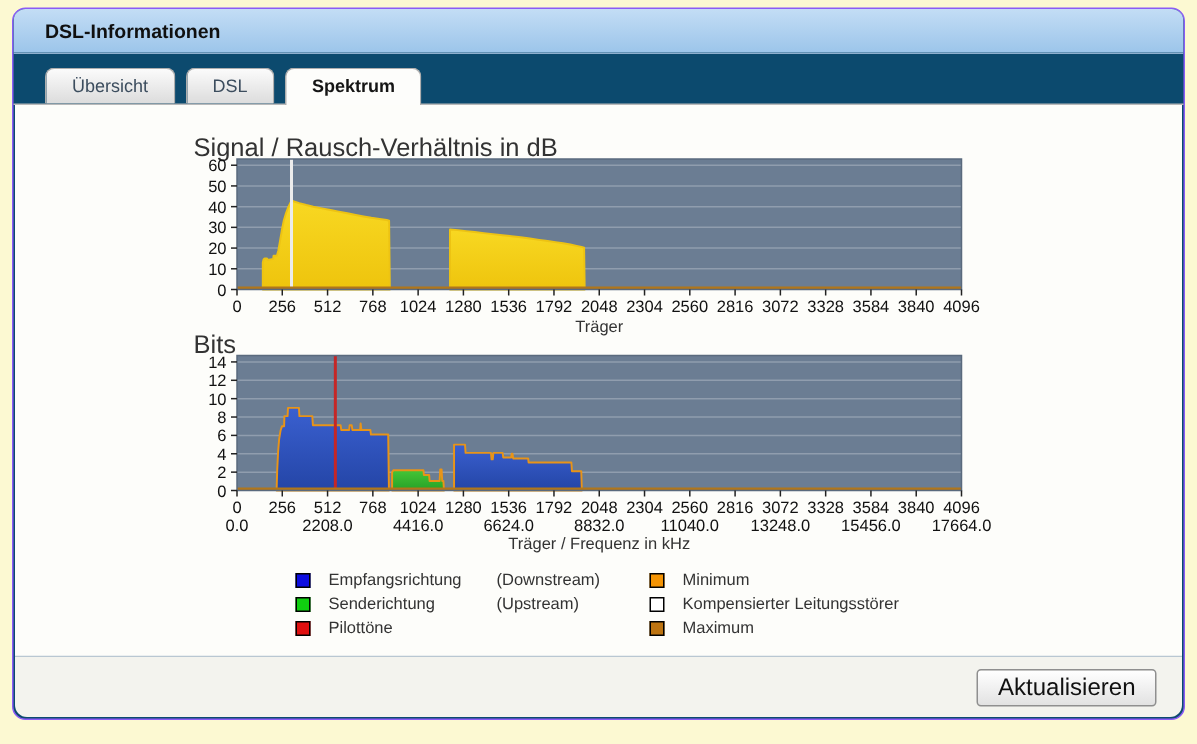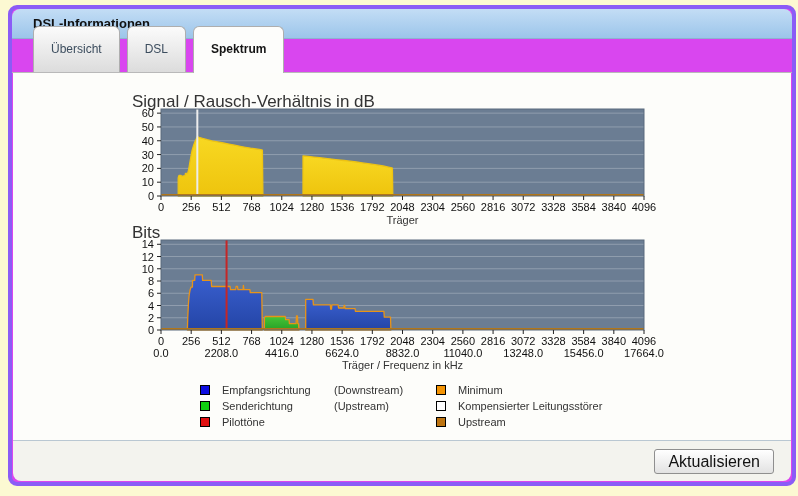--- a/index.html
+++ b/index.html
@@ -4,40 +4,40 @@
 <style>
   html,body{margin:0;padding:0;}
   body{
     width:798px;height:496px;position:relative;
     background:#fcf9d2;
     font-family:"Liberation Sans", sans-serif;
     overflow:hidden;
   }
   .panel{
     position:absolute;left:8px;top:5px;width:780px;height:473px;
-    background:#d946ef;
-    border:4px solid #8b5cf6;border-radius:9px;
+    background:#0c4a6e;
+    border:1px solid #8b5cf6;border-radius:9px;
   }
   .panel-header{
     height:29px;line-height:29px;
     border-radius:8px 8px 0 0;
     background:linear-gradient(#c3ddf5,#9cc5ea);
     border-bottom:1px solid #8fb0cf;
     padding-left:21px;
     font-weight:bold;font-size:13px;color:#101010;
   }
   .tab-bar{
     position:absolute;top:39px;left:0;right:0;height:25px;
     border-bottom:1px solid #b9b9b9;
     padding-left:21px;
     display:flex;gap:7px;align-items:flex-end;
     box-sizing:border-box;
   }
   .tab{
-    height:23px;line-height:23px;padding:11px 17px;
+    height:23px;line-height:23px;padding:0 17px;
     border:1px solid #aeaeae;border-bottom:none;
     border-radius:6px 6px 0 0;
     background:linear-gradient(#fbfbfb,#dcdcdc);
     font-size:12px;color:#3c4d5e;
     cursor:pointer;white-space:nowrap;
   }
   .tab.active{
     background:#fdfdfb;
     font-weight:bold;color:#151515;
     height:24px;margin-bottom:-1px;margin-top:30px;
@@ -273,21 +273,21 @@
         <span class="lg-swatch" style="background: rgb(16, 208, 16);"></span>
         <span class="lg-label">Senderichtung</span>
         <span class="lg-sub">(Upstream)</span>
         <span class="lg-swatch2" style="background: rgb(255, 255, 255);"></span>
         <span class="lg-label2">Kompensierter Leitungsstörer</span>
       </div>
       <div class="lg-row">
         <span class="lg-swatch" style="background: rgb(224, 16, 16);"></span>
         <span class="lg-label">Pilottöne</span>
         <span class="lg-swatch2" style="background: rgb(189, 116, 17);"></span>
-        <span class="lg-label2">Upstream</span>
+        <span class="lg-label2">Maximum</span>
       </div>
     </div>
 
   </div>
 
   <div class="footer">
     <button class="btn">Aktualisieren</button>
   </div>
 </div>
 

